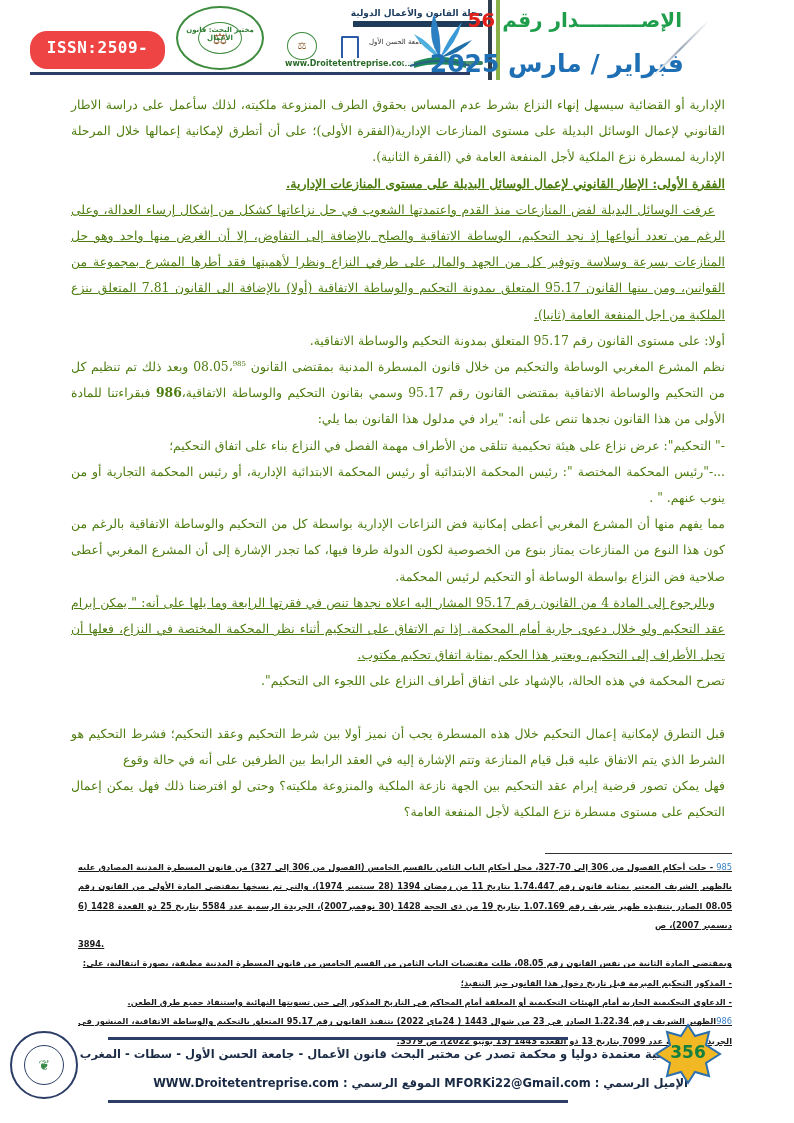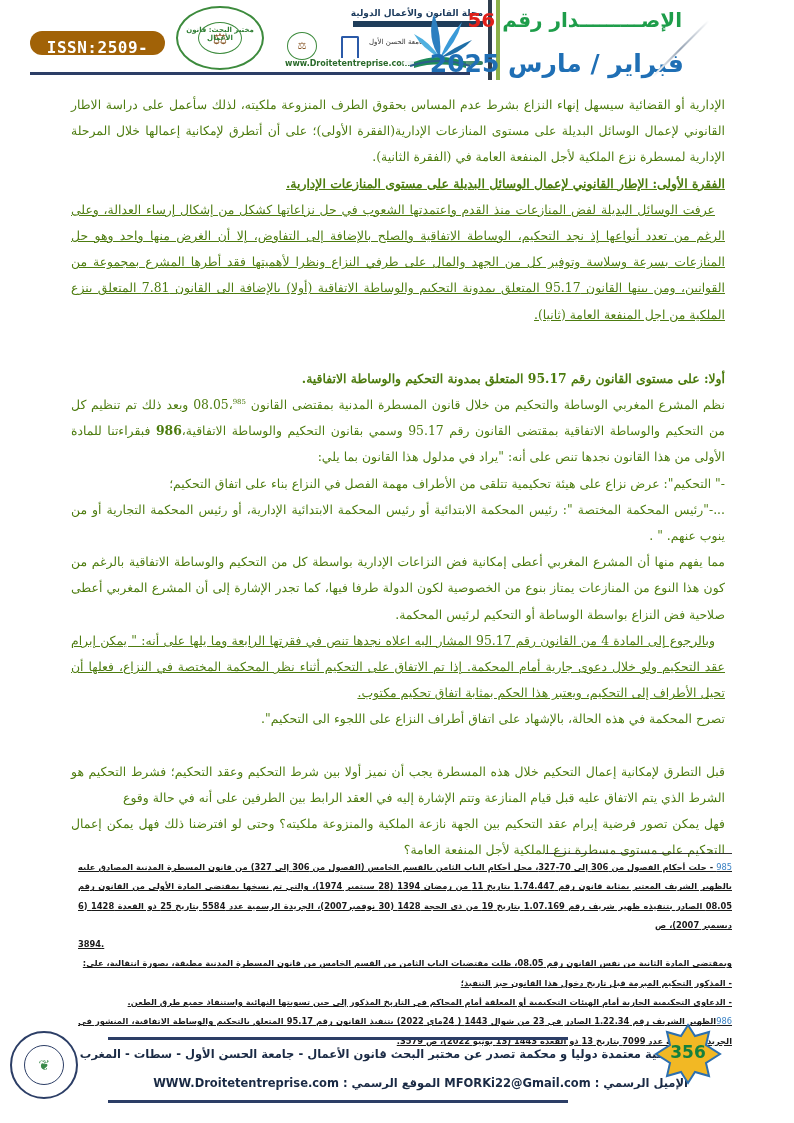--- a/index.html
+++ b/index.html
@@ -1,20 +1,20 @@
 <!DOCTYPE html>
 <html><head>
 <meta charset="utf-8">
 <style>
   html, body { margin: 0; padding: 0; background: #ffffff; }
   body { width: 794px; height: 1123px; position: relative; overflow: hidden; font-family: "DejaVu Sans", sans-serif; color: #111; }
 
   
   .header { position: absolute; left: 0; top: 0; width: 794px; height: 80px; }
-  .issn { position: absolute; left: 30px; top: 31px; width: 135px; height: 24px; border-radius: 17px; background: #a16207; color: #fff; font-family: "DejaVu Sans Mono", monospace; font-weight: bold; font-size: 16px; line-height: 34px; text-align: center; letter-spacing: 0.5px; }
+  .issn { position: absolute; left: 30px; top: 31px; width: 135px; height: 38px; border-radius: 17px; background: #ef4444; color: #fff; font-family: "DejaVu Sans Mono", monospace; font-weight: bold; font-size: 16px; line-height: 34px; text-align: center; letter-spacing: 0.5px; }
   .logo-lab { position: absolute; left: 176px; top: 6px; width: 88px; height: 64px; border: 2px solid #3d8b3d; border-radius: 50%; box-sizing: border-box; display: flex; align-items: center; justify-content: center; }
   .logo-lab .inner { width: 42px; height: 30px; border: 1px solid #3d8b3d; border-radius: 50%; display: flex; align-items: center; justify-content: center; font-size: 16px; color: #8a5a2b; }
   .logo-lab .ring-text { position: absolute; top: 18px; left: 0; right: 0; text-align: center; font-size: 7px; color: #2e7d32; font-weight: bold; }
   .journal-banner { position: absolute; left: 283px; top: 6px; width: 200px; height: 62px; }
   .journal-banner .title { position: absolute; right: 0; top: 2px; font-size: 9px; font-weight: bold; color: #1b3a5c; direction: rtl; white-space: nowrap; }
   .journal-banner .subbar { position: absolute; right: 0; top: 15px; width: 130px; height: 6px; background: #1f3d5a; }
   .journal-banner .mini-logo { position: absolute; left: 4px; top: 26px; width: 30px; height: 28px; border: 1.5px solid #3d8b3d; border-radius: 50%; box-sizing: border-box; font-size: 10px; text-align: center; line-height: 26px; color: #8a5a2b; }
   .journal-banner .tower { position: absolute; left: 58px; top: 30px; width: 18px; height: 22px; border: 2px solid #2b5aa8; border-bottom: none; border-radius: 2px 2px 0 0; box-sizing: border-box; }
   .journal-banner .univ { position: absolute; left: 86px; top: 32px; font-size: 7px; color: #333; direction: rtl; }
   .journal-banner .url { position: absolute; left: 2px; top: 53px; font-size: 8px; font-weight: bold; color: #2a6a2a; }
@@ -26,21 +26,21 @@
   .issue-line .num { color: #e0201a; }
   .date-line { position: absolute; right: 110px; top: 49px; font-size: 25px; font-weight: bold; color: #1f6fb5; direction: rtl; white-space: nowrap; }
   .diag { position: absolute; left: 708px; top: 20px; width: 2px; height: 80px; background: linear-gradient(#ffffff, #9aa7b7, #ffffff); transform: rotate(45deg); transform-origin: top left; }
   .header-rule { position: absolute; left: 30px; top: 72px; width: 440px; height: 3px; background: #2c3e66; }
 
   
   .page-text { position: absolute; left: 71px; top: 92px; width: 654px; direction: rtl; text-align: justify; font-family: "DejaVu Serif", serif; font-size: 12.4px; line-height: 26.2px; color: #4d7c0f; }
   .page-text p { margin: 0; }
   .page-text .indent { text-indent: 10px; text-decoration: underline; }
   .page-text .heading-u { font-weight: bold; text-decoration: underline; text-align: right; }
-  .page-text .heading-b { font-weight: bold; text-align: right; margin-top: 38px; }
+  .page-text .heading-b { font-weight: normal; text-align: right; }
   .page-text .gap { height: 26px; }
   .page-text sup { font-size: 7px; line-height: 0; }
   .page-text b { font-weight: bold; }
 
   
   .fn-rule { position: absolute; left: 545px; top: 853px; width: 187px; height: 1px; background: #333; }
   .footnotes { position: absolute; left: 78px; top: 858px; width: 654px; direction: rtl; text-align: justify; font-family: "DejaVu Sans", sans-serif; font-size: 8.3px; line-height: 19.3px; color: #1a1a1a; font-weight: bold; }
   .footnotes p { margin: 0; text-decoration: underline; }
   .footnotes .fnref { color: #3b82c4; font-weight: normal; }
   .footnotes .ltr-end { text-align: left; }

